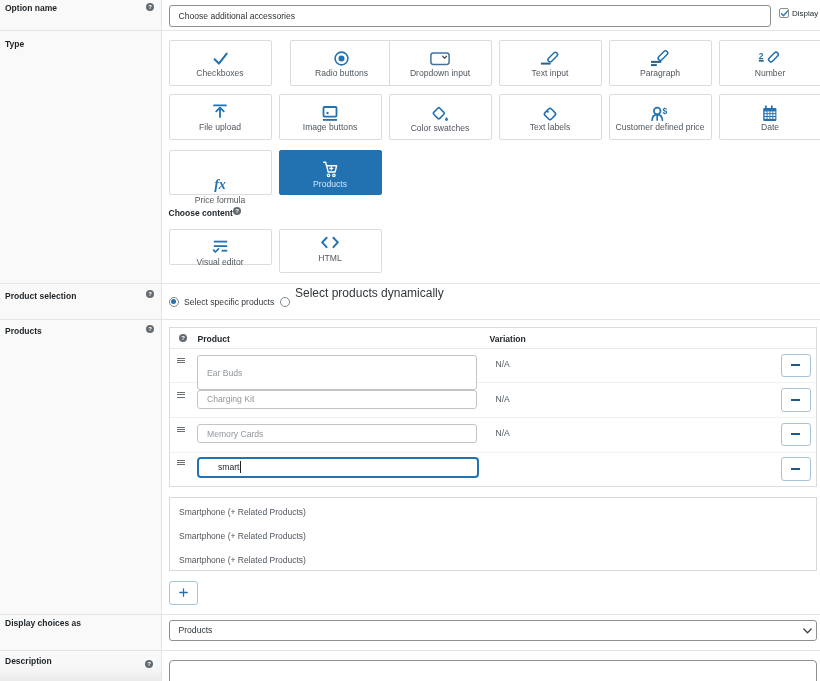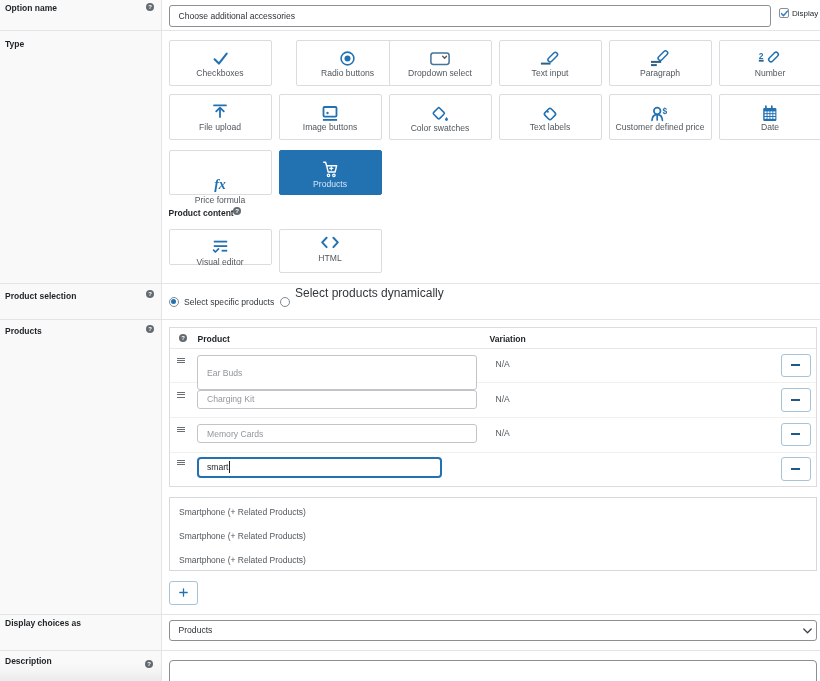--- a/index.html
+++ b/index.html
@@ -49,33 +49,33 @@
     </svg>
 </div>
 <div class="abs" style="left:792px;top:9px;font-size:8px;color:#1d2327;line-height:9px">Display</div>
 
 <div class="card" style="left:168.5px;top:40px">
 <svg width="17" height="17" viewBox="0 0 17 17" style="overflow:visible">
       <path d="M2.6 9.3l4.3 4.3L14.7 3.6" stroke="#2271b1" stroke-width="2.1" fill="none" stroke-linecap="round" stroke-linejoin="round"></path>
     </svg>
 <div class="t">Checkboxes</div>
   </div>
-<div class="card" style="left:296px;top:40px">
+<div class="card" style="left:290px;top:40px">
 <svg width="17" height="17" viewBox="0 0 17 17" style="overflow:visible">
       <circle cx="8.5" cy="8.5" r="6.4" stroke="#2271b1" stroke-width="1.6" fill="none"></circle>
       <circle cx="8.5" cy="8.5" r="3" fill="#2271b1"></circle>
     </svg>
 <div class="t">Radio buttons</div>
   </div>
 <div class="card" style="left:388.5px;top:40px">
 <svg width="20" height="17" viewBox="0 0 20 17" style="overflow:visible">
       <rect x="0.9" y="3.1" width="18.2" height="11.4" rx="2.4" stroke="#46729c" stroke-width="1.5" fill="none"></rect>
       <path d="M12.7 6.3l1.9 1.9 1.9-1.9" stroke="#50575e" stroke-width="1.3" fill="none" stroke-linecap="round" stroke-linejoin="round"></path>
     </svg>
-<div class="t">Dropdown select</div>
+<div class="t">Dropdown input</div>
   </div>
 <div class="card" style="left:498.5px;top:40px">
 <svg width="20" height="17" viewBox="0 0 20 17" style="overflow:visible">
       <g transform="rotate(45 12.75 7.15)">
         <rect x="10.55" y="1.35" width="4.4" height="11.6" rx="2.1" stroke="#2271b1" stroke-width="1.5" fill="none"></rect>
       </g>
       <path d="M0.9 13.6h9.6" stroke="#2c6288" stroke-width="2"></path>
     </svg>
 <div class="t">Text input</div>
   </div>
@@ -172,21 +172,21 @@
 <div class="card sel" style="left:278.5px;top:149.5px;height:45.5px">
 <svg width="18" height="17" viewBox="0 0 18 17" style="overflow:visible">
       <path d="M2.7 2.2h1.9l1 3.5m0 0h10.1l-1.6 6.3H7.2Z" stroke="#fff" stroke-width="1.4" fill="none" stroke-linecap="round" stroke-linejoin="round"></path>
       <path d="M10.3 6.9v3M8.8 8.4h3" stroke="#fff" stroke-width="1.2" stroke-linecap="round"></path>
       <circle cx="7.5" cy="15.3" r="1.25" stroke="#fff" stroke-width="1.2" fill="none"></circle>
       <circle cx="12.9" cy="15.3" r="1.25" stroke="#fff" stroke-width="1.2" fill="none"></circle>
     </svg>
 <div class="t" style="margin-top:2px">Products</div>
   </div>
 
-<div class="lab" style="left:168.5px;top:208px">Product content</div>
+<div class="lab" style="left:168.5px;top:208px">Choose content</div>
 <div class="help" style="left:233px;top:206.5px">?</div>
 
 <div class="card" style="left:168.5px;top:229px;height:36px;padding-top:10px">
 <svg width="15" height="14" viewBox="0 0 15 14" style="overflow:visible">
       <path d="M0.8 1.6h13.4" stroke="#2271b1" stroke-width="1.8"></path>
       <path d="M0.8 6.1h13.4" stroke="#2271b1" stroke-width="1.8"></path>
       <path d="M8.6 10.7h5.6" stroke="#2271b1" stroke-width="1.8"></path>
       <path d="M0.6 10.1l1.8 1.9 3.1-3.1" stroke="#2271b1" stroke-width="1.7" fill="none" stroke-linecap="round" stroke-linejoin="round"></path>
     </svg>
 <div class="t" style="margin-top:3px">Visual editor</div>
@@ -251,21 +251,21 @@
 <div class="abs" style="left:495.5px;top:428px;font-size:8.6px;color:#50575e;line-height:10px">N/A</div>
 <div class="mbtn" style="left:780.5px;top:422.5px">
     <span style="width:9px;height:2px;background:#1d5a8a;display:block"></span>
   </div>
 
 <div class="drag" style="left:176.5px;top:459.5px">
     <i></i>
     <i></i>
     <i></i>
   </div>
-<div class="inp" style="left:197px;top:456.5px;width:245px;height:21.5px;border:2px solid #2271b1;border-radius:4px;padding-left:8px;color:#1d2327">smart<span style="display:inline-block;width:1px;height:12px;background:#1d2327;margin-left:0.5px"></span></div>
+<div class="inp" style="left:197px;top:456.5px;width:282px;height:21.5px;border:2px solid #2271b1;border-radius:4px;padding-left:19px;color:#1d2327">smart<span style="display:inline-block;width:1px;height:12px;background:#1d2327;margin-left:0.5px"></span></div>
 <div class="mbtn" style="left:780.5px;top:457px">
     <span style="width:9px;height:2px;background:#1d5a8a;display:block"></span>
   </div>
 
 <div class="abs" style="left:168.5px;top:497px;width:648px;height:73.5px;border:1px solid #d7d8da;background:#fff"></div>
 <div class="sug" style="top:506.5px">Smartphone (+ Related Products)</div>
 <div class="sug" style="top:531px">Smartphone (+ Related Products)</div>
 <div class="sug" style="top:555px">Smartphone (+ Related Products)</div>
 
 <div class="mbtn" style="left:168.5px;top:580.5px;width:29.5px;height:24px">

